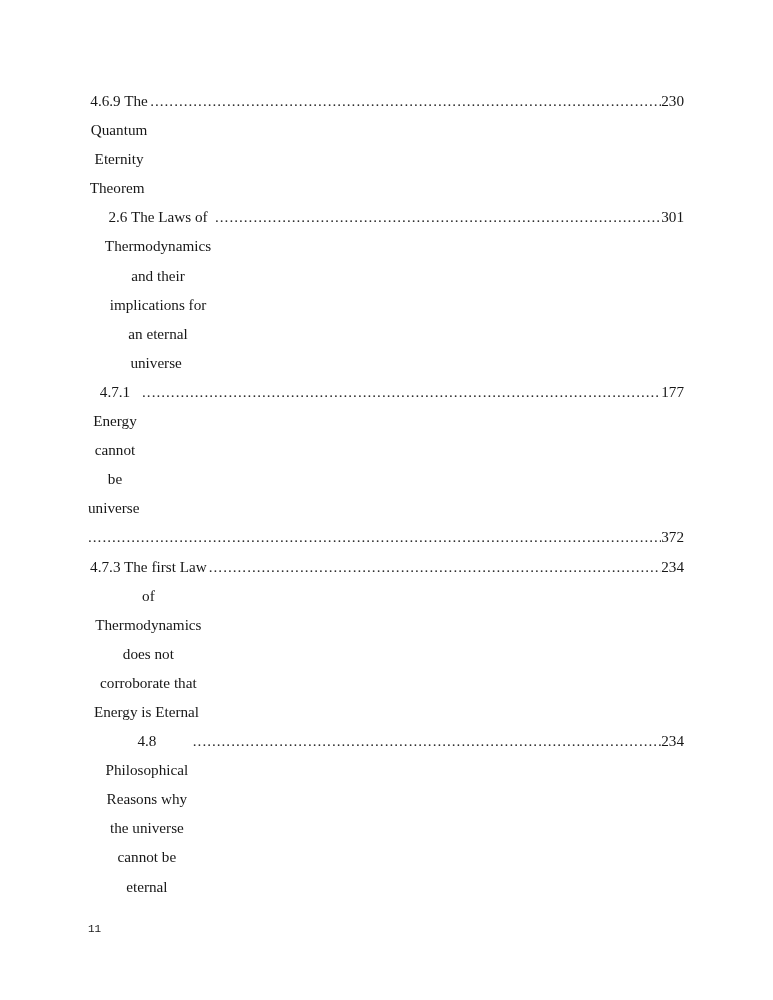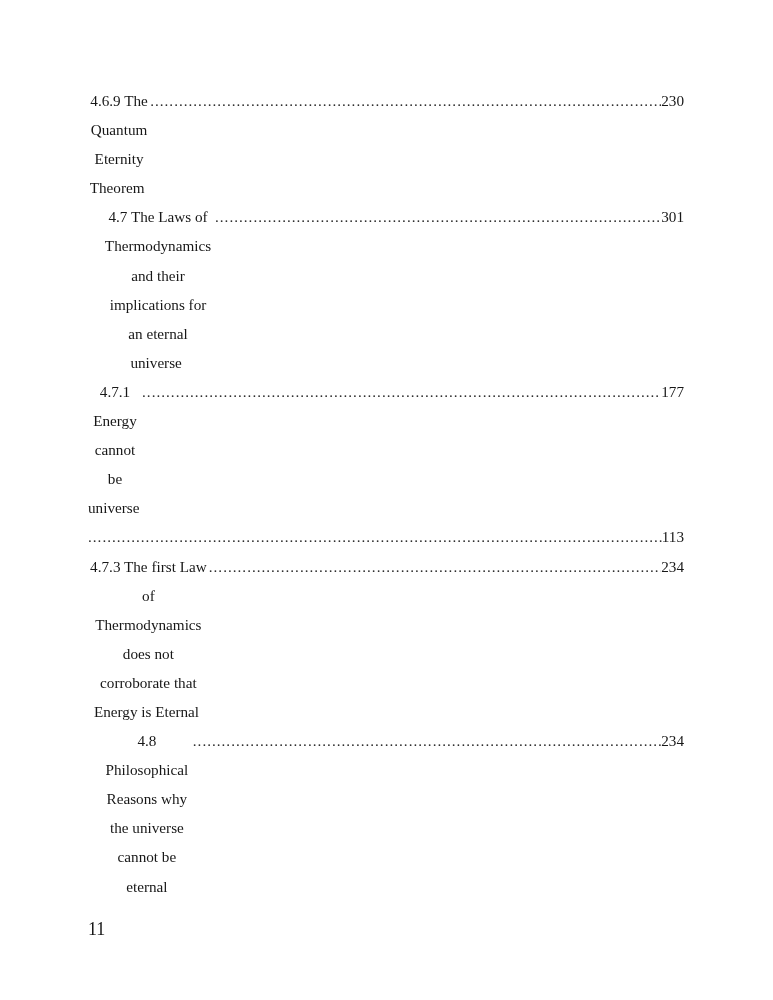--- a/index.html
+++ b/index.html
@@ -58,56 +58,57 @@
   }
   .flexline .fl-num {
     flex: 0 0 auto;
     white-space: nowrap;
   }
 
   .page-number-footer {
     position: absolute;
     left: 88px;
     top: 919px;
-    font-size: 18px;
+    font-size: 11px;
     line-height: 20px;
     color: #171717;
+    font-family: Liberation Mono, monospace;
   }
 </style>
 </head>
 <body>
 
 <div class="page">
 
   <div class="toc" id="toc-root">
       <div class="toc-entry indent-0">
         <div class="flexline">
           <span class="fl-text">4.6.9 The Quantum Eternity Theorem </span>
           <span class="fl-dots">...............................................................................................................................................................................................................................................................................................................................................................................................................</span>
           <span class="fl-num">230</span>
         </div>
       </div>
       <div class="toc-entry indent-1">
         <div class="flexline">
-          <span class="fl-text">4.7 The Laws of Thermodynamics and their implications for an eternal universe </span>
+          <span class="fl-text">2.6 The Laws of Thermodynamics and their implications for an eternal universe </span>
           <span class="fl-dots">...............................................................................................................................................................................................................................................................................................................................................................................................................</span>
           <span class="fl-num">301</span>
         </div>
       </div>
       <div class="toc-entry indent-0">
         <div class="flexline">
           <span class="fl-text">4.7.1 Energy cannot be universe </span>
           <span class="fl-dots">...............................................................................................................................................................................................................................................................................................................................................................................................................</span>
           <span class="fl-num">177</span>
         </div>
       </div>
       <div class="toc-entry indent-0">
         <div class="flexline">
           <span class="fl-dots">...............................................................................................................................................................................................................................................................................................................................................................................................................</span>
-          <span class="fl-num">113</span>
+          <span class="fl-num">372</span>
         </div>
       </div>
       <div class="toc-entry indent-0">
         <div class="flexline">
           <span class="fl-text">4.7.3 The first Law of Thermodynamics does not corroborate that Energy is Eternal </span>
           <span class="fl-dots">...............................................................................................................................................................................................................................................................................................................................................................................................................</span>
           <span class="fl-num">234</span>
         </div>
       </div>
       <div class="toc-entry indent-1">

